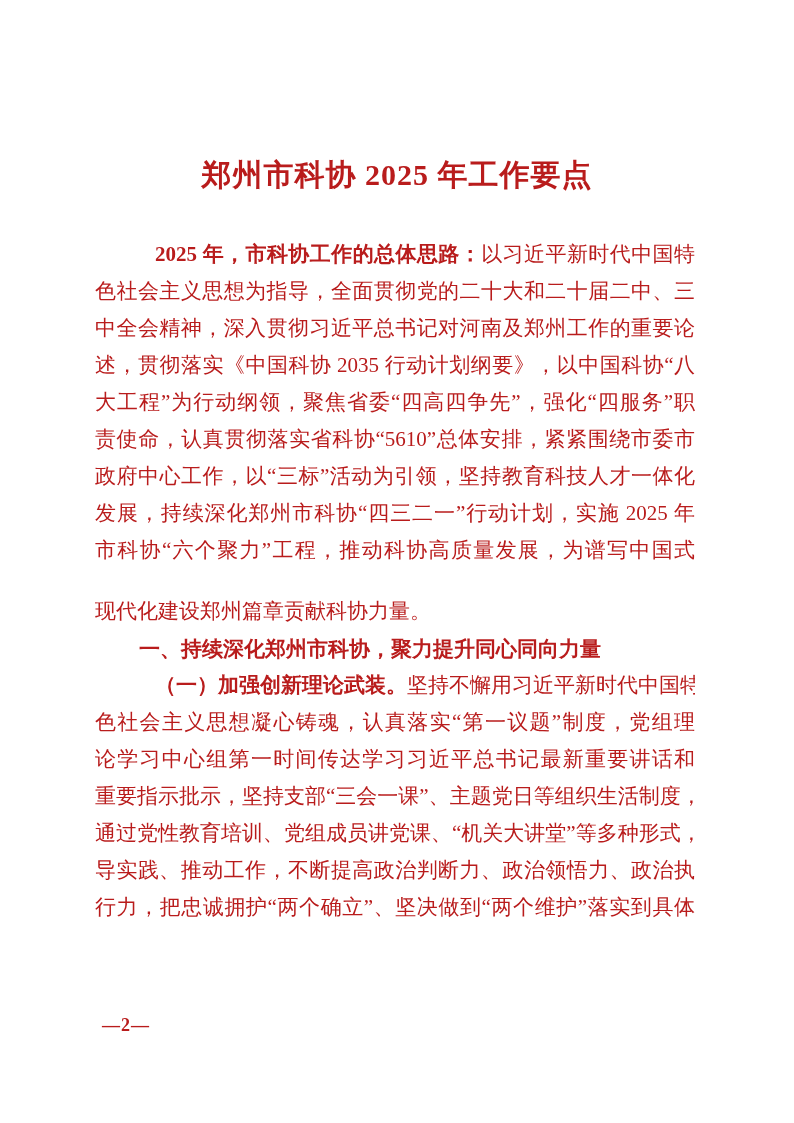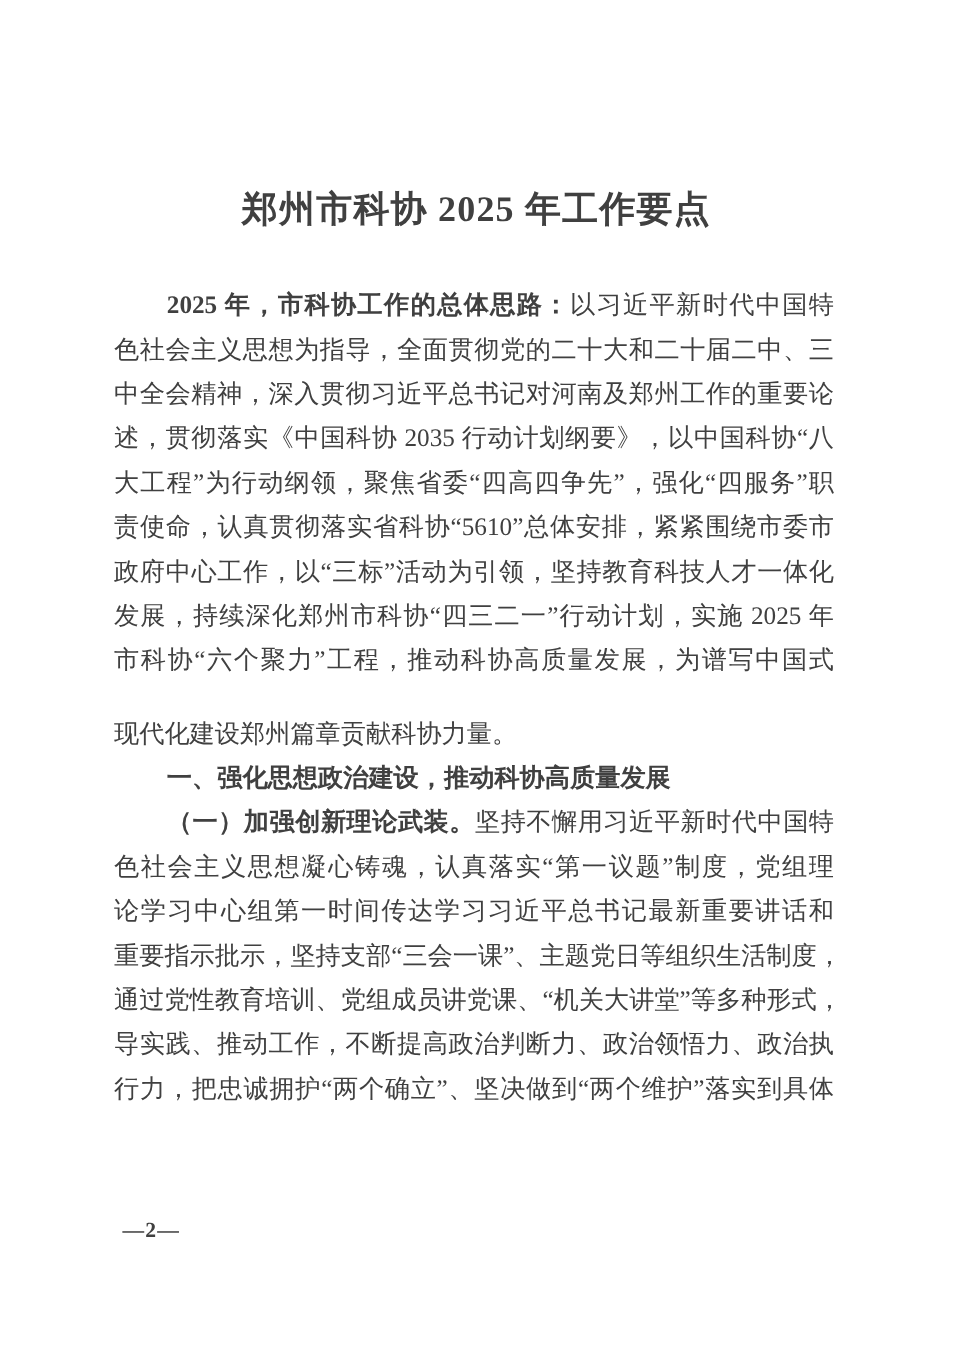--- a/index.html
+++ b/index.html
@@ -5,21 +5,21 @@
   html, body {
     margin: 0;
     padding: 0;
     background: #ffffff;
   }
   .page {
     position: relative;
     width: 770px;
     height: 1123px;
     background: #ffffff;
-    color: #404040;
+    color: #b91c1c;
     font-family: "Liberation Serif", "DejaVu Serif", serif;
     overflow: hidden;
     border-radius: 10px;
   }
   .doc-title {
     position: absolute;
     top: 155px;
     left: 0;
     width: 794px;
     text-align: center;
@@ -47,20 +47,21 @@
   .line.left-align {
     text-align: left;
     text-align-last: left;
     margin-top: 24px;
   }
   .indent {
     text-indent: 44px;
   }
   .lead-bold {
     font-weight: bold;
+    margin-left: 16px;
   }
   .heading-line {
     height: 37px;
     line-height: 37px;
     text-indent: 44px;
     font-family: "Liberation Sans", "DejaVu Sans", sans-serif;
     font-weight: bold;
     white-space: nowrap;
     overflow: hidden;
   }
@@ -87,21 +88,21 @@
     <div class="line">色社会主义思想为指导，全面贯彻党的二十大和二十届二中、三</div>
     <div class="line">中全会精神，深入贯彻习近平总书记对河南及郑州工作的重要论</div>
     <div class="line">述，贯彻落实《中国科协 2035 行动计划纲要》，以中国科协“八</div>
     <div class="line">大工程”为行动纲领，聚焦省委“四高四争先”，强化“四服务”职</div>
     <div class="line">责使命，认真贯彻落实省科协“5610”总体安排，紧紧围绕市委市</div>
     <div class="line">政府中心工作，以“三标”活动为引领，坚持教育科技人才一体化</div>
     <div class="line">发展，持续深化郑州市科协“四三二一”行动计划，实施 2025 年</div>
     <div class="line">市科协“六个聚力”工程，推动科协高质量发展，为谱写中国式</div>
     <div class="line left-align">现代化建设郑州篇章贡献科协力量。</div>
 
-    <div class="heading-line">一、强化思想政治建设，推动科协高质量发展</div>
+    <div class="heading-line">一、持续深化郑州市科协，聚力提升同心同向力量</div>
 
     <div class="line indent"><span class="lead-bold">（一）加强创新理论武装。</span><span>坚持不懈用习近平新时代中国特</span></div>
     <div class="line">色社会主义思想凝心铸魂，认真落实“第一议题”制度，党组理</div>
     <div class="line">论学习中心组第一时间传达学习习近平总书记最新重要讲话和</div>
     <div class="line">重要指示批示，坚持支部“三会一课”、主题党日等组织生活制度，</div>
     <div class="line">通过党性教育培训、党组成员讲党课、“机关大讲堂”等多种形式，</div>
     <div class="line">导实践、推动工作，不断提高政治判断力、政治领悟力、政治执</div>
     <div class="line">行力，把忠诚拥护“两个确立”、坚决做到“两个维护”落实到具体</div>
 
   </div>

